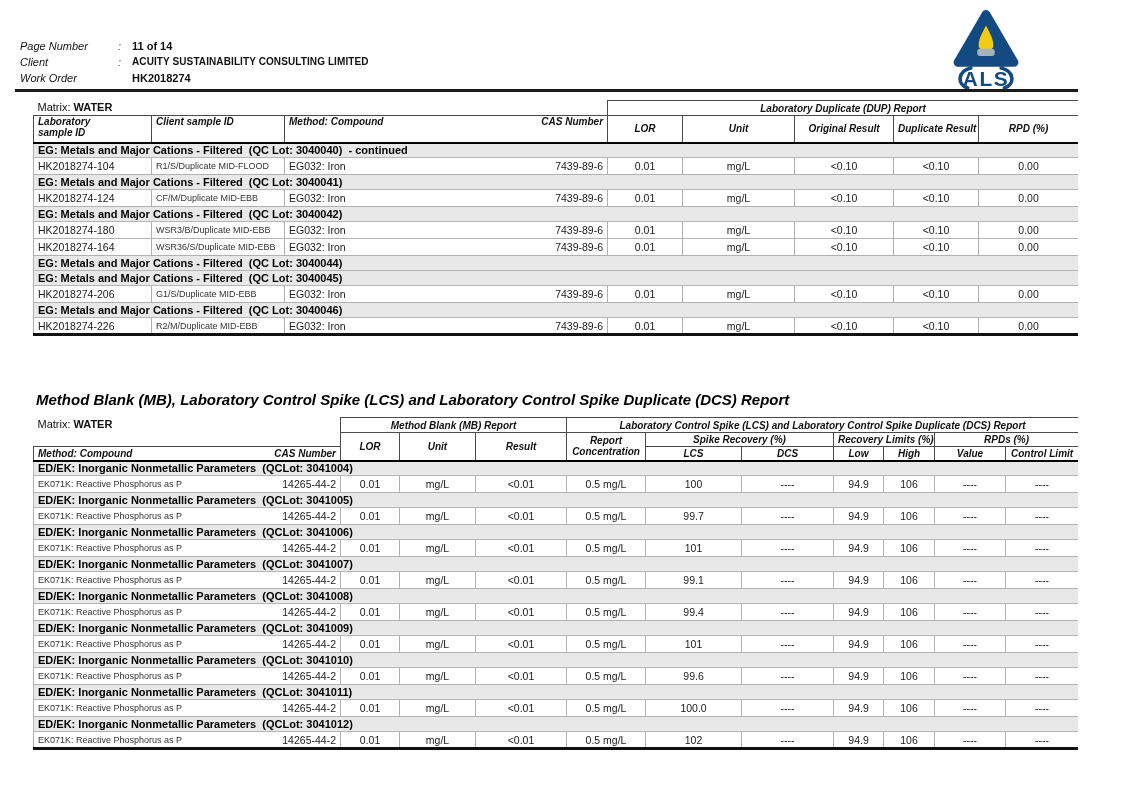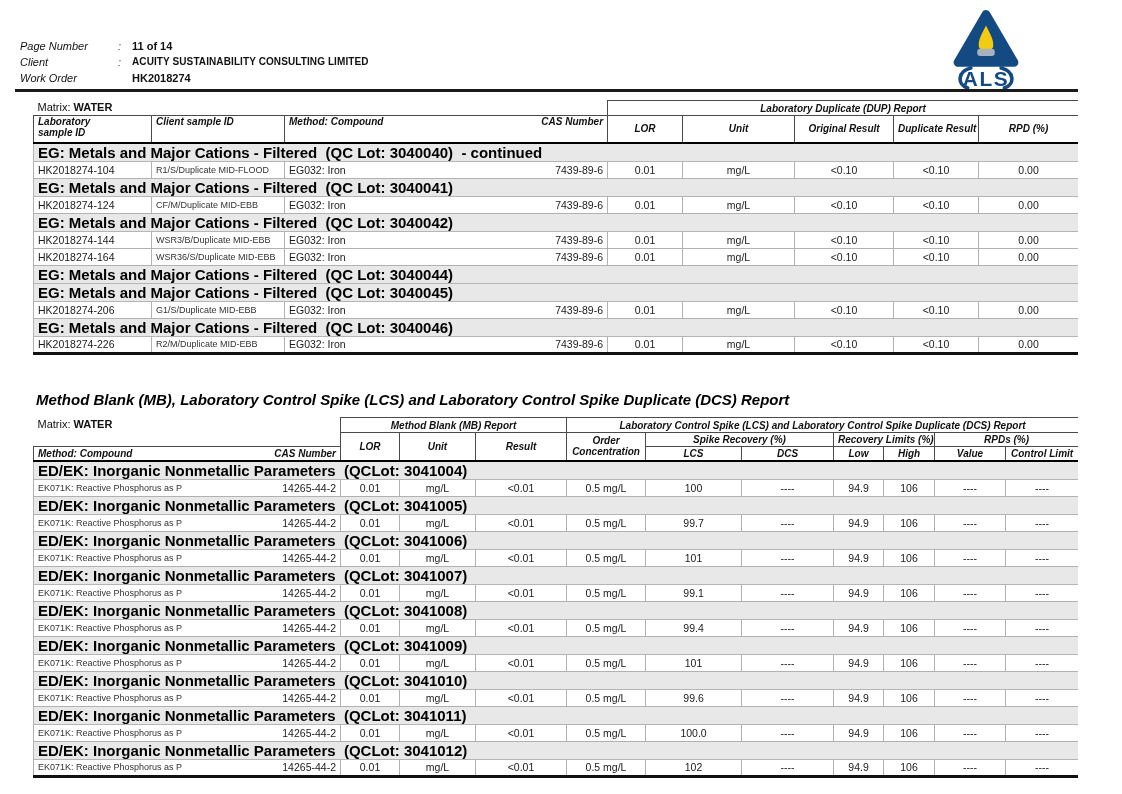--- a/index.html
+++ b/index.html
@@ -45,21 +45,21 @@
   td.c{text-align:center;}
   .nr{border-right:none !important;}
   .nl{border-left:none !important;}
   .bb2{border-bottom:2px solid #000 !important;}
   .t1 thead tr.labels td{height:27px;border-bottom:2px solid #000;}
   .t1 thead tr.spanrow td.hd{height:15px;}
   .t2 thead tr.r2 td{height:14px;}
   .t2 thead tr.r3 td{height:14px;}
 
   tr.grp td{background:var(--group-bg);border:1px solid #b5b5b5;
-            font-weight:bold;font-size:15px;height:15px;
+            font-weight:bold;font-size:11px;height:15px;
             white-space:pre;text-align:left;color:#000;}
   tr.dat td{background:#fff;border:1px solid #b1b1b1;font-size:10.5px;
             height:17px;color:#1a1a1a;}
   tr.dat td.sm{font-size:9px;color:#333;}
 
   .sec-title{position:absolute;top:391px;left:36px;font-size:15px;
              font-weight:bold;font-style:italic;color:#000;}
 </style>
 </head>
 <body>
@@ -156,21 +156,21 @@
             <td class="c">0.01</td>
             <td class="c">mg/L</td>
             <td class="c">&lt;0.10</td>
             <td class="c">&lt;0.10</td>
             <td class="c">0.00</td>
           </tr>
           <tr class="grp">
             <td colspan="9">EG: Metals and Major Cations - Filtered  (QC Lot: 3040042)</td>
           </tr>
           <tr class="dat">
-            <td class="l">HK2018274-144</td>
+            <td class="l">HK2018274-180</td>
             <td class="l sm">WSR3/B/Duplicate MID-EBB</td>
             <td class="l nr">EG032: Iron</td>
             <td class="r nl">7439-89-6</td>
             <td class="c">0.01</td>
             <td class="c">mg/L</td>
             <td class="c">&lt;0.10</td>
             <td class="c">&lt;0.10</td>
             <td class="c">0.00</td>
           </tr>
           <tr class="dat">
@@ -244,21 +244,21 @@
           </td>
           <td class="hd span9" colspan="3">Method Blank (MB) Report</td>
           <td class="hd span9" colspan="7">Laboratory Control Spike (LCS) and Laboratory Control Spike Duplicate (DCS) Report</td>
         </tr>
         <tr class="r2">
           <td class="open" colspan="2"></td>
           <td class="hd vm bb2" rowspan="2">LOR</td>
           <td class="hd vm bb2" rowspan="2">Unit</td>
           <td class="hd vm bb2" rowspan="2">Result</td>
           <td class="hd vm bb2" rowspan="2">
-            <div>Order</div>
+            <div>Report</div>
             <div>Concentration</div>
           </td>
           <td class="hd vm" colspan="2">Spike Recovery (%)</td>
           <td class="hd vm" colspan="2">Recovery Limits (%)</td>
           <td class="hd vm" colspan="2">RPDs (%)</td>
         </tr>
         <tr class="r3">
           <td class="hd l vm bb2 nr">Method: Compound</td>
           <td class="hd r vm bb2 nl">CAS Number</td>
           <td class="hd vm bb2">LCS</td>

